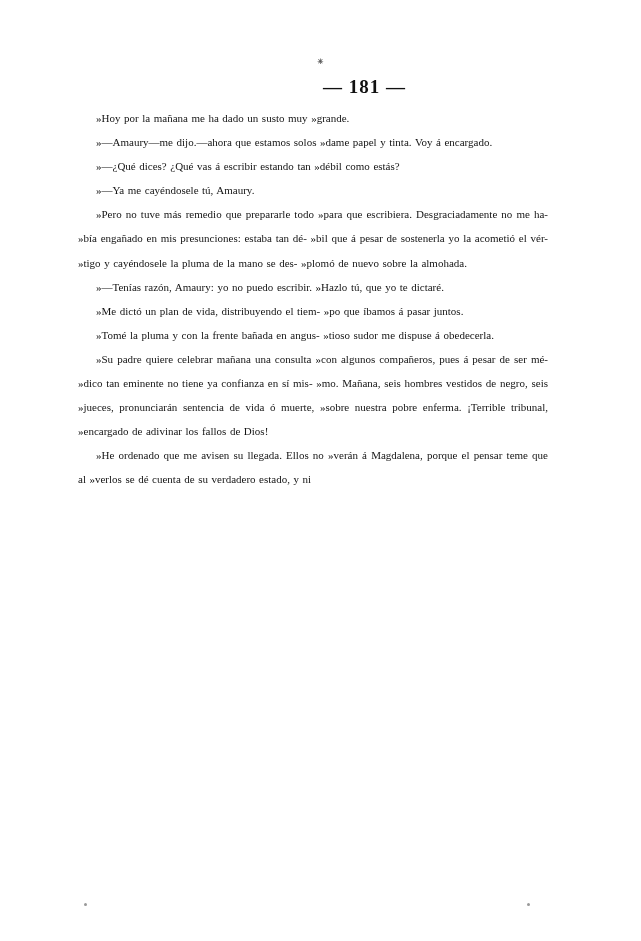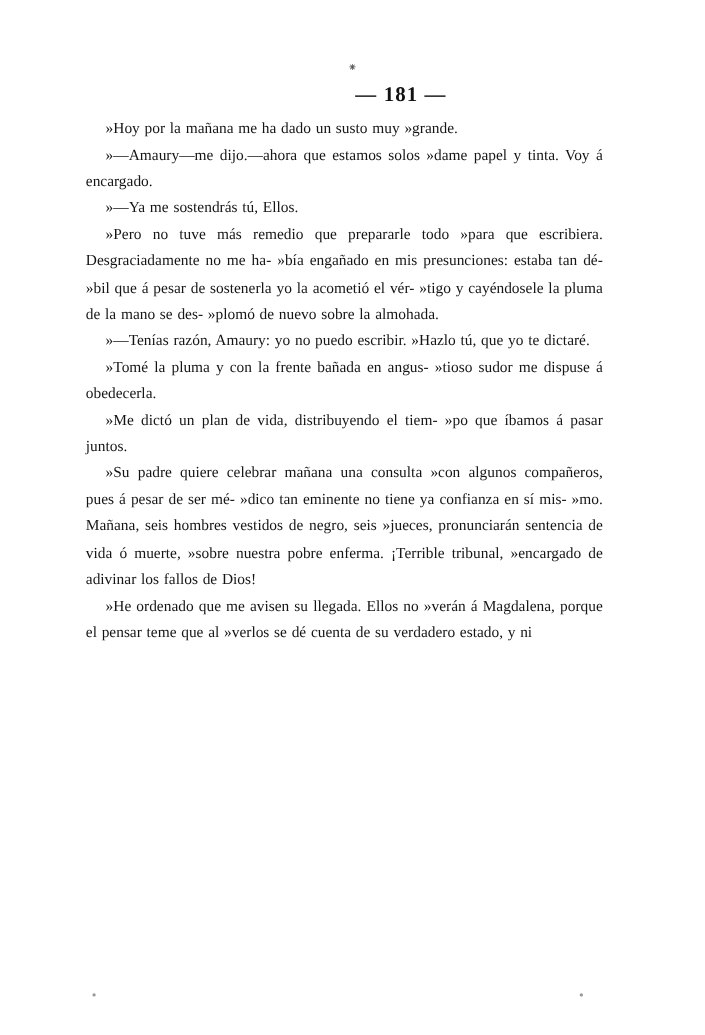--- a/index.html
+++ b/index.html
@@ -43,21 +43,21 @@
     padding-left: 44px;
   }
   .text-body {
     position: absolute;
     top: 106px;
     left: 78px;
     width: 470px;
   }
   .para {
     margin: 0 0 0 0;
-    font-size: 14px;
+    font-size: 11px;
     line-height: 24.1px;
     text-align: justify;
     text-indent: 18px;
     color: #141414;
     word-spacing: 0.8px;
   }
   .footer-dot-left {
     position: absolute;
     left: 84px;
     top: 903px;
@@ -81,25 +81,26 @@
 
 <div class="page">
 
   <div class="page-mark">⁕</div>
 
   <div class="page-number">— 181 —</div>
 
   <div class="text-body">
     <p class="para">»Hoy por la mañana me ha dado un susto muy »grande.</p>
     <p class="para">»—Amaury—me dijo.—ahora que estamos solos »dame papel y tinta. Voy á encargado.</p>
-    <p class="para">»—Ya me sostendrás tú, Ellos.</p>
+    <p class="para">»—¿Qué dices? ¿Qué vas á escribir estando tan »débil como estás?</p>
+    <p class="para">»—Ya me cayéndosele tú, Amaury.</p>
     <p class="para">»Pero no tuve más remedio que prepararle todo »para que escribiera. Desgraciadamente no me ha- »bía engañado en mis presunciones: estaba tan dé- »bil que á pesar de sostenerla yo la acometió el vér- »tigo y cayéndosele la pluma de la mano se des- »plomó de nuevo sobre la almohada.</p>
     <p class="para">»—Tenías razón, Amaury: yo no puedo escribir. »Hazlo tú, que yo te dictaré.</p>
+    <p class="para">»Me dictó un plan de vida, distribuyendo el tiem- »po que íbamos á pasar juntos.</p>
     <p class="para">»Tomé la pluma y con la frente bañada en angus- »tioso sudor me dispuse á obedecerla.</p>
-    <p class="para">»Me dictó un plan de vida, distribuyendo el tiem- »po que íbamos á pasar juntos.</p>
     <p class="para">»Su padre quiere celebrar mañana una consulta »con algunos compañeros, pues á pesar de ser mé- »dico tan eminente no tiene ya confianza en sí mis- »mo. Mañana, seis hombres vestidos de negro, seis »jueces, pronunciarán sentencia de vida ó muerte, »sobre nuestra pobre enferma. ¡Terrible tribunal, »encargado de adivinar los fallos de Dios!</p>
     <p class="para">»He ordenado que me avisen su llegada. Ellos no »verán á Magdalena, porque el pensar teme que al »verlos se dé cuenta de su verdadero estado, y ni</p>
   </div>
 
   <div class="footer-dot-left"></div>
   <div class="footer-dot-right"></div>
 
 </div>
 
 </body></html>

